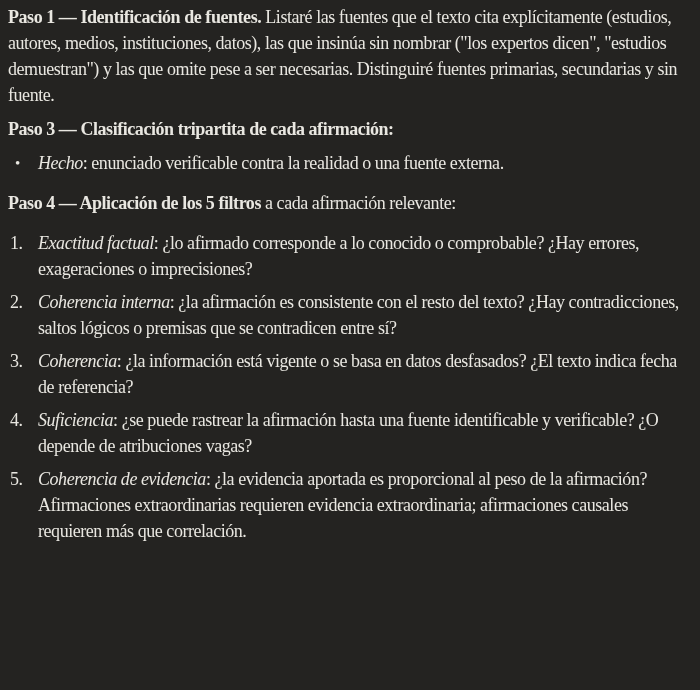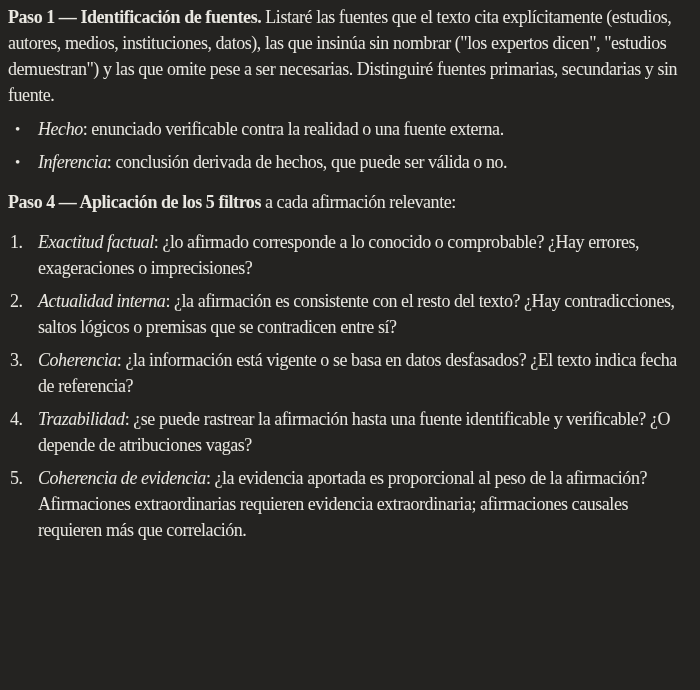--- a/index.html
+++ b/index.html
@@ -62,29 +62,29 @@
   }
 </style>
 </head>
 <body style="background: rgb(36, 35, 33);">
 
 <div class="doc" style="color: rgb(233, 231, 225);">
 
   <p><strong>Paso 1 — Identificación de fuentes.</strong><span> Listaré las fuentes que el texto cita explícitamente (estudios, autores, medios, instituciones, datos), las que insinúa sin nombrar ("los expertos dicen", "estudios demuestran") y las que omite pese a ser necesarias. Distinguiré fuentes primarias, secundarias y sin fuente.</span></p>
 
 
+  <p><strong>Paso 3 — Clasificación tripartita de cada afirmación:</strong><span></span></p>
 
   <ul class="bullet-list">
     <li><em>Hecho</em><span>: enunciado verificable contra la realidad o una fuente externa.</span></li>
-    <li><em>Inferencia</em><span>: conclusión derivada de hechos, que puede ser válida o no.</span></li>
   </ul>
 
   <p><strong>Paso 4 — Aplicación de los 5 filtros</strong><span> a cada afirmación relevante:</span></p>
 
   <ol class="numbered-list">
     <li><em>Exactitud factual</em><span>: ¿lo afirmado corresponde a lo conocido o comprobable? ¿Hay errores, exageraciones o imprecisiones?</span></li>
-    <li><em>Actualidad interna</em><span>: ¿la afirmación es consistente con el resto del texto? ¿Hay contradicciones, saltos lógicos o premisas que se contradicen entre sí?</span></li>
+    <li><em>Coherencia interna</em><span>: ¿la afirmación es consistente con el resto del texto? ¿Hay contradicciones, saltos lógicos o premisas que se contradicen entre sí?</span></li>
     <li><em>Coherencia</em><span>: ¿la información está vigente o se basa en datos desfasados? ¿El texto indica fecha de referencia?</span></li>
-    <li><em>Trazabilidad</em><span>: ¿se puede rastrear la afirmación hasta una fuente identificable y verificable? ¿O depende de atribuciones vagas?</span></li>
+    <li><em>Suficiencia</em><span>: ¿se puede rastrear la afirmación hasta una fuente identificable y verificable? ¿O depende de atribuciones vagas?</span></li>
     <li><em>Coherencia de evidencia</em><span>: ¿la evidencia aportada es proporcional al peso de la afirmación? Afirmaciones extraordinarias requieren evidencia extraordinaria; afirmaciones causales requieren más que correlación.</span></li>
   </ol>
 
 </div>
 
 </body></html>

